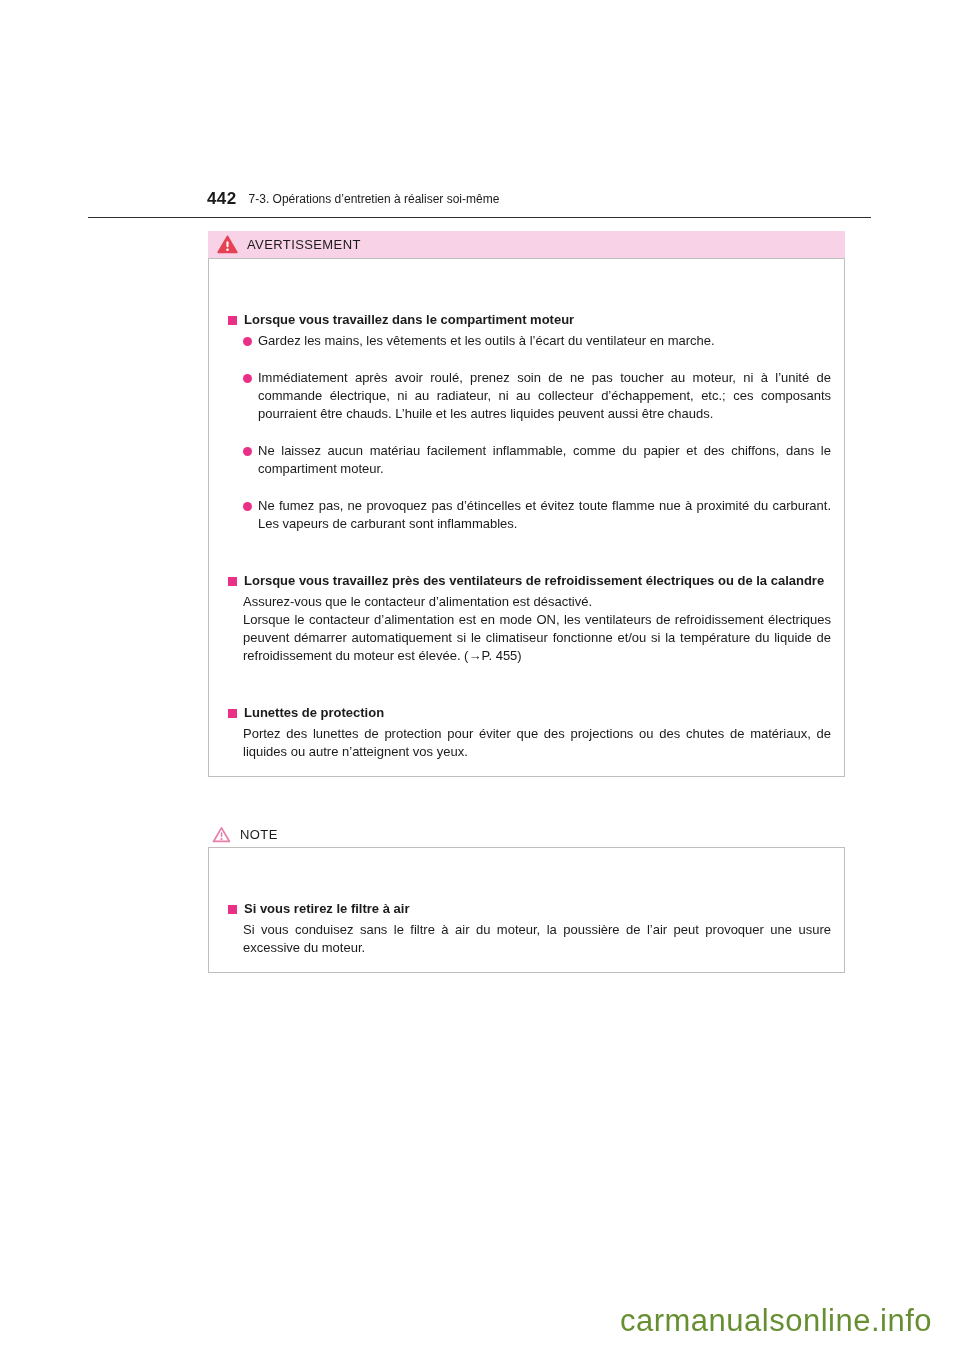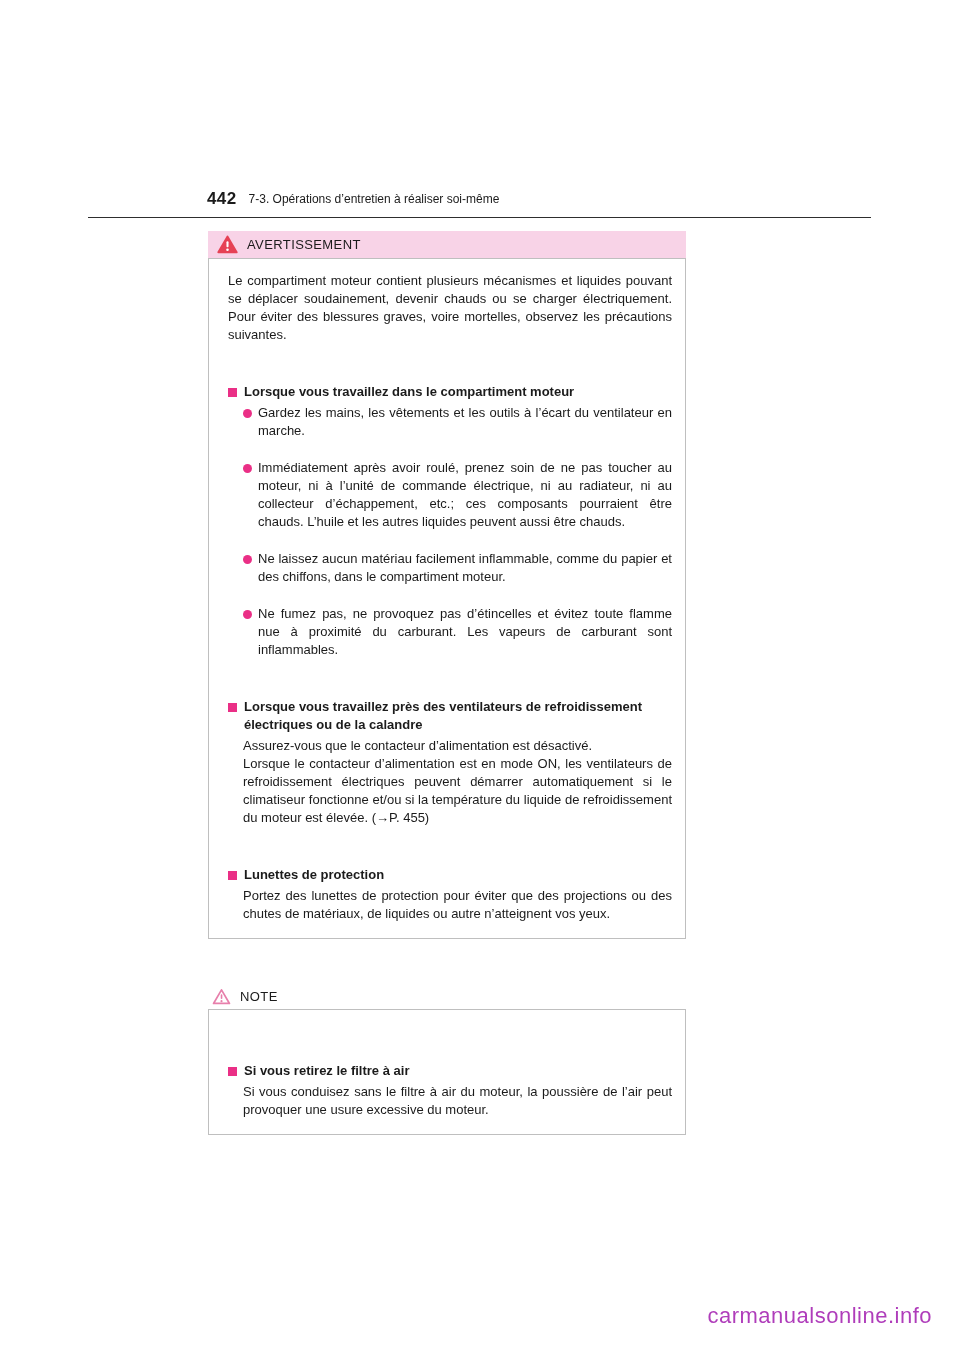--- a/index.html
+++ b/index.html
@@ -11,21 +11,21 @@
     position:relative;
     overflow:hidden;
   }
 
   .page-header { position:absolute; left:207px; top:189px; display:flex; align-items:center; }
   .page-number { font-size:17px; font-weight:bold; letter-spacing:.4px; }
   .section-title { font-size:12px; margin-left:12px; }
 
   .header-rule { position:absolute; left:88px; top:217px; width:783px; height:1px; background:#2e2e2e; }
 
-  .content { position:absolute; left:208px; top:231px; width:478px; }
+  .content { position:absolute; left:208px; top:231px; width:637px; }
 
   .box-header { display:flex; align-items:center; gap:9px; padding:4px 9px; min-height:26px; }
   .warning-header { background:#f8d3e7; }
   .note-header { background:transparent; padding-left:4px;margin-top:44px; }
   .box-title { font-size:13px; letter-spacing:.4px; }
 
   .box-body { border:1px solid #bfbfbf; background:#fff; padding:13px 13px 15px 19px; }
 
   .para { font-size:13px; line-height:18px; text-align:justify; }
 
@@ -43,22 +43,22 @@
   .bullet .para { flex:1; }
 
   .note-box { margin-top:20px; }
 
   .icon { display:inline-flex; align-items:center; }
 
   .watermark {
     position:absolute;
     top:1303px;
     right:28px;
-    font-size:22px;
-    color:#a21caf;
+    font-size:31px;
+    color:#4d7c0f;
     letter-spacing:.5px;
     opacity:.85;
     text-align:right;
   }
 </style>
 </head>
 <body>
 
 <div class="page">
 
@@ -76,21 +76,20 @@
           <svg width="21" height="19" viewBox="0 0 24 22" aria-hidden="true">
             <path d="M12 2 L22.5 20 H1.5 Z" fill="#e64255" stroke="#e64255" stroke-width="2.5" stroke-linejoin="round"></path>
             <rect x="10.8" y="7.2" width="2.4" height="7" rx="1.1" fill="#ffffff"></rect>
             <circle cx="12" cy="17" r="1.5" fill="#ffffff"></circle>
           </svg>
         </span>
         <span class="box-title">AVERTISSEMENT</span>
       </div>
 
       <div class="box-body">
-        <p class="para intro">Le compartiment moteur contient plusieurs mécanismes et liquides pouvant se déplacer soudainement, devenir chauds ou se charger électriquement. Pour éviter des blessures graves, voire mortelles, observez les précautions suivantes.</p>
 
         <div class="w-section">
           <div class="w-heading">
             <span class="sq"></span>
             <span class="h-text">Lorsque vous travaillez dans le compartiment moteur</span>
           </div>
           <div class="section-body">
             <div class="bullet">
               <span class="dot"></span>
               <p class="para">Gardez les mains, les vêtements et les outils à l’écart du ventilateur en marche.</p>

